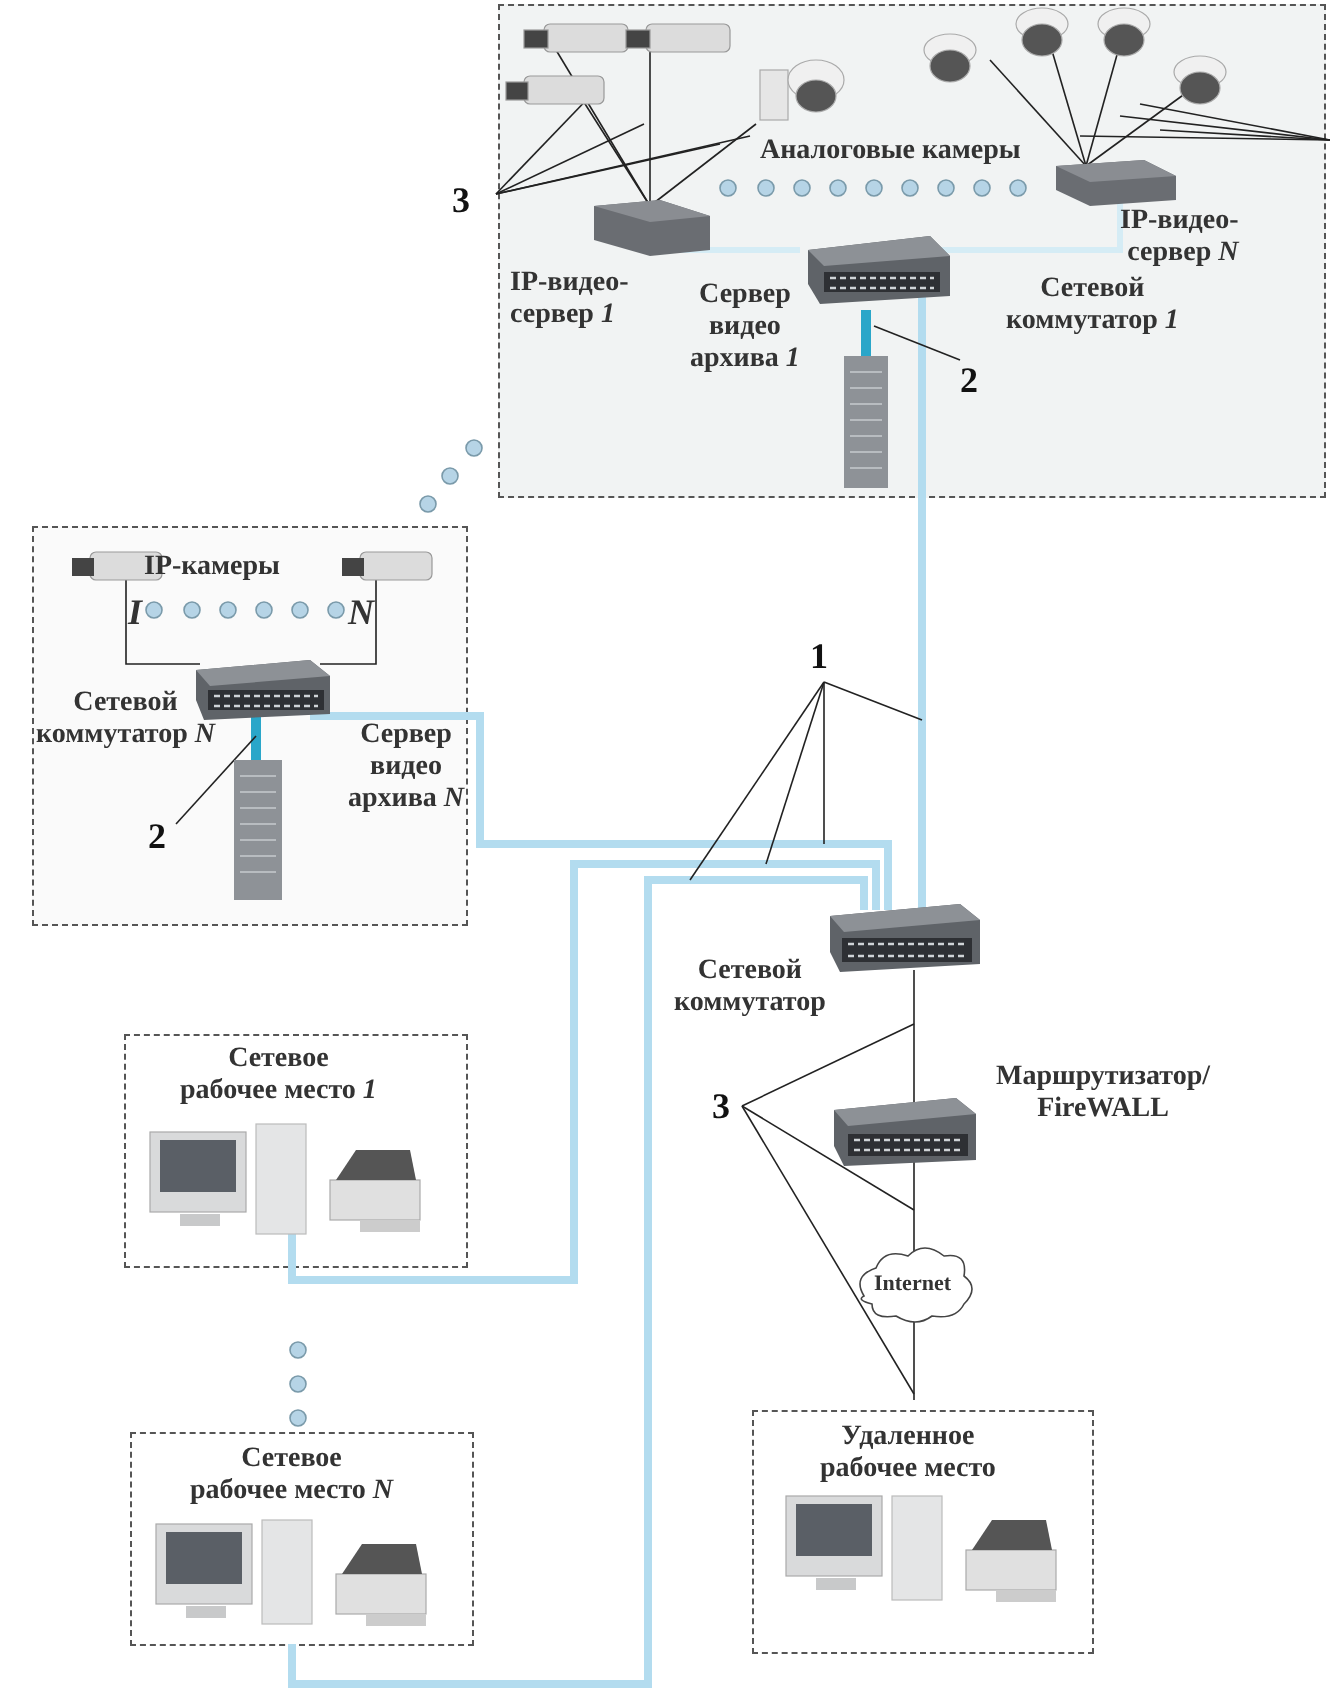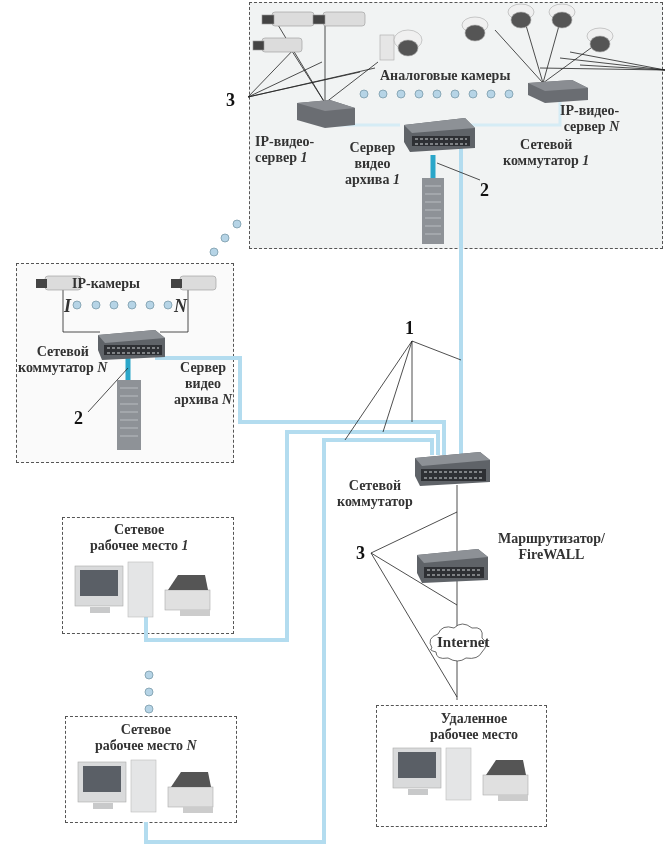--- a/index.html
+++ b/index.html
@@ -315,26 +315,26 @@
 <div class="num" style="left:405px;top:318px;">1</div>
 <div class="txt" style="left:337px;top:478px;">
   <div>Сетевой</div>
   <div>коммутатор</div>
 </div>
 <div class="txt" style="left:470px;top:531px;margin-left:28px;">
   <div>Маршрутизатор/</div>
   <div>FireWALL</div>
 </div>
 <div class="num" style="left:356px;top:543px;">3</div>
-<div class="txt" style="left:437px;top:634px;font-size:15px;">Internet</div>
+<div class="txt" style="left:437px;top:634px;font-size:11px;">Internet</div>
 
 <div class="txt" style="left:90px;top:522px;">
   <div>Сетевое</div>
   <div><span>рабочее место </span><i>1</i></div>
 </div>
 <div class="txt" style="left:95px;top:722px;">
   <div>Сетевое</div>
   <div><span>рабочее место </span><i>N</i></div>
 </div>
-<div class="txt" style="left:430px;top:711px;">
+<div class="txt" style="left:410px;top:711px;">
   <div>Удаленное</div>
   <div>рабочее место</div>
 </div>
 
 </body></html>

